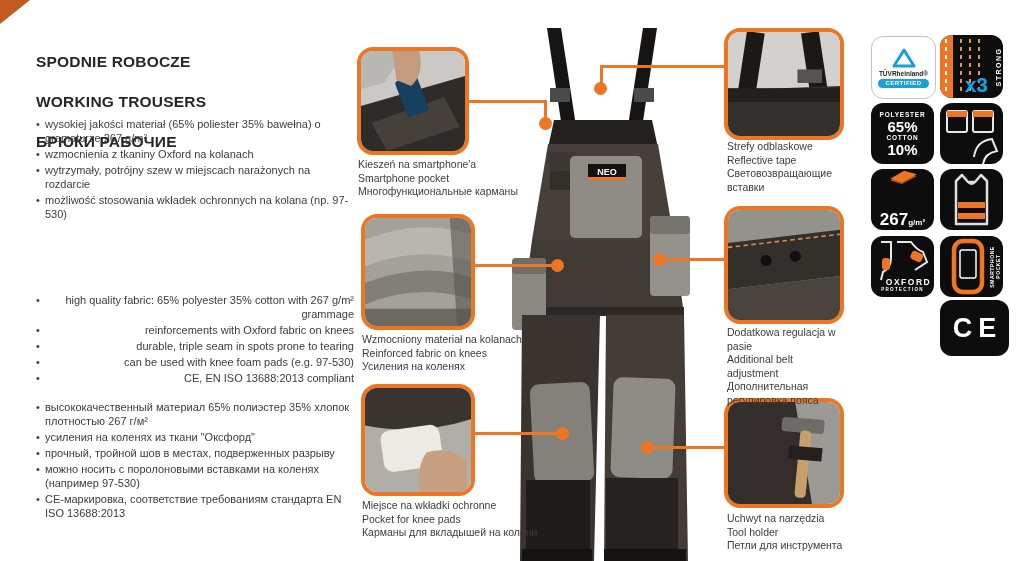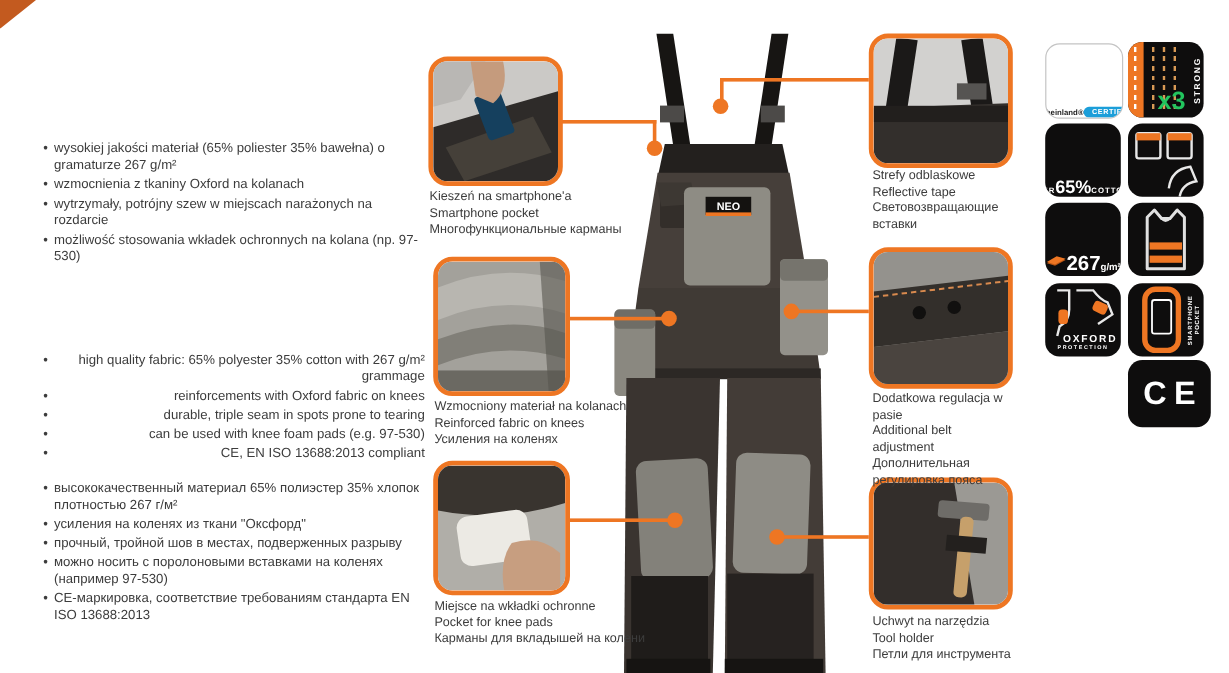--- a/index.html
+++ b/index.html
@@ -27,31 +27,31 @@
   .caption{position:absolute;font-size:10.5px;line-height:13.5px;color:#3c3c3c;}
   .caption span{display:block;}
   
   .hline,.vline{position:absolute;background:#ee7623;}
   .hline{height:3px;}
   .vline{width:3px;}
   .dot{position:absolute;width:13px;height:13px;border-radius:50%;background:#ee7623;}
   
   .badge{position:absolute;width:63px;height:61px;border-radius:12px;background:#0e0d0d;
          color:#fff;overflow:hidden;}
-  .badge-inner{width:100%;height:100%;display:flex;flex-direction:row;align-items:flex-end;justify-content:center;}
+  .badge-inner{width:100%;height:100%;display:flex;flex-direction:column;align-items:center;justify-content:center;}
   .badge-tuv{background:#fff;border:1px solid #c4c4c4;}
   .tuv-brand{font-size:6.5px;font-weight:bold;color:#1d1d1d;margin-top:2px;}
   .tuv-banner{margin-top:2px;background:#1b9ed9;color:#fff;font-size:6px;font-weight:bold;
               letter-spacing:.5px;padding:1.5px 7px;border-radius:5px;}
   .strong-band{position:absolute;left:0;top:0;bottom:0;width:13px;background:#ee7623;}
   .stitch{position:absolute;top:4px;bottom:4px;width:2px;
           background:repeating-linear-gradient(#d99a55 0 4px,transparent 4px 8px);}
   .stitch.s1{left:5px;background:repeating-linear-gradient(#ffffff 0 4px,transparent 4px 8px);}
   .stitch.s2{left:20px;} .stitch.s3{left:29px;} .stitch.s4{left:38px;}
-  .strong-x3{position:absolute;right:15px;bottom:1px;font-size:21px;font-weight:bold;color:#22c55e;}
+  .strong-x3{position:absolute;right:15px;bottom:1px;font-size:21px;font-weight:bold;color:#0ea5e9;}
   .strong-word{position:absolute;right:1px;top:50%;transform:translateY(-50%) rotate(180deg);
                writing-mode:vertical-rl;font-size:7px;font-weight:bold;letter-spacing:1.5px;color:#fff;}
   .mat-small{font-size:6.5px;font-weight:bold;letter-spacing:.8px;line-height:8px;}
   .mat-big{font-size:15px;font-weight:bold;line-height:15px;}
   .gram-text{display:flex;align-items:baseline;margin-top:1px;}
   .gram-value{font-size:17px;font-weight:bold;}
   .gram-unit{font-size:8px;font-weight:bold;margin-top:33px;}
   .oxford-text{position:absolute;left:0;right:0;bottom:4px;text-align:center;}
   .oxford-l1{font-size:8.5px;font-weight:bold;letter-spacing:1.5px;line-height:9px;padding-left:12px;}
   .oxford-l2{font-size:4.5px;font-weight:bold;letter-spacing:1.3px;line-height:6px;}
@@ -61,20 +61,25 @@
   .ce-badge{display:flex;align-items:center;justify-content:center;
             font-size:27px;font-weight:bold;letter-spacing:6px;padding-left:6px;}
 </style>
 </head>
 <body>
 
 <div class="canvas">
 
   <div class="corner"></div>
 
+  <div class="title">
+    <span>SPODNIE ROBOCZE</span>
+    <span>WORKING TROUSERS</span>
+    <span>БРЮКИ РАБОЧИЕ</span>
+  </div>
 
   <ul class="feature-list list-pl">
     <li>wysokiej jakości materiał (65% poliester 35% bawełna) o gramaturze 267 g/m²</li>
     <li>wzmocnienia z tkaniny Oxford na kolanach</li>
     <li>wytrzymały, potrójny szew w miejscach narażonych na rozdarcie</li>
     <li>możliwość stosowania wkładek ochronnych na kolana (np. 97-530)</li>
   </ul>
   <ul class="feature-list list-en">
     <li>high quality fabric: 65% polyester 35% cotton with 267 g/m² grammage</li>
     <li>reinforcements with Oxford fabric on knees</li>

